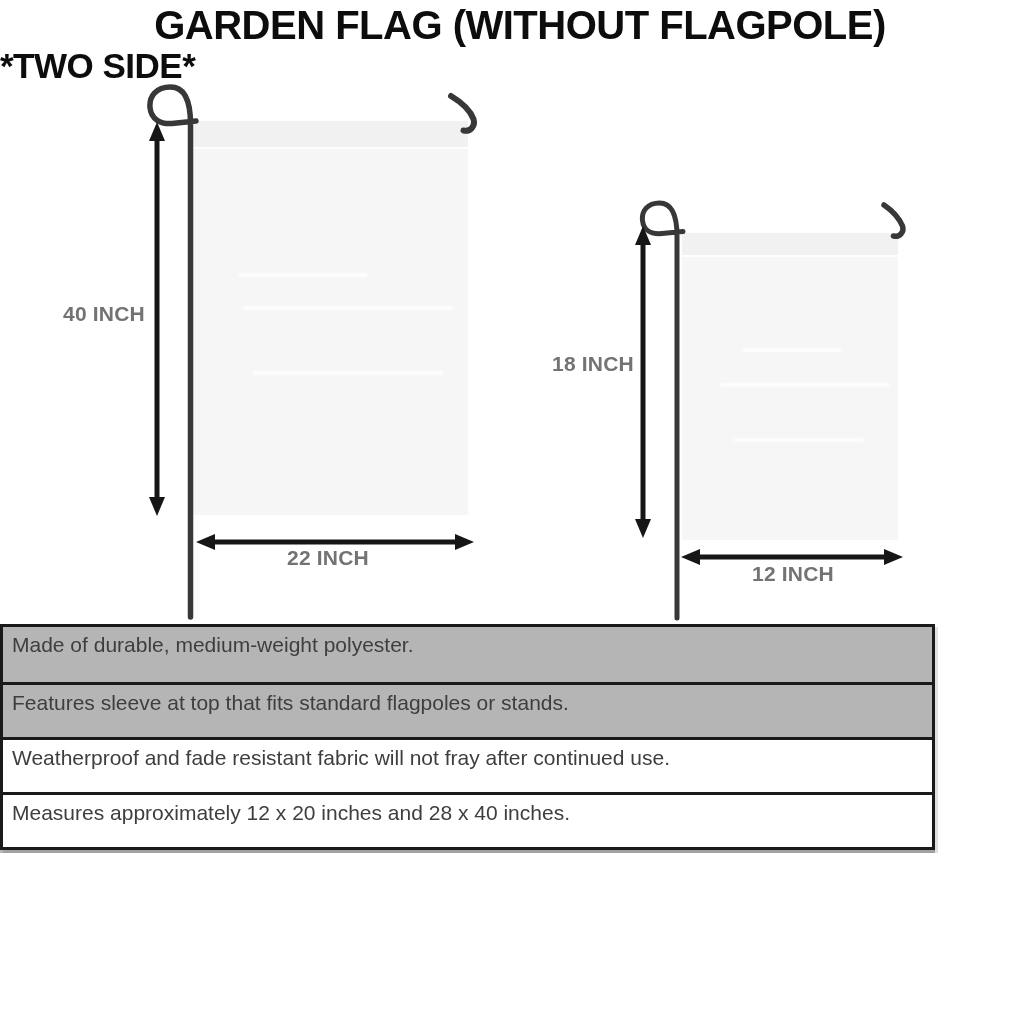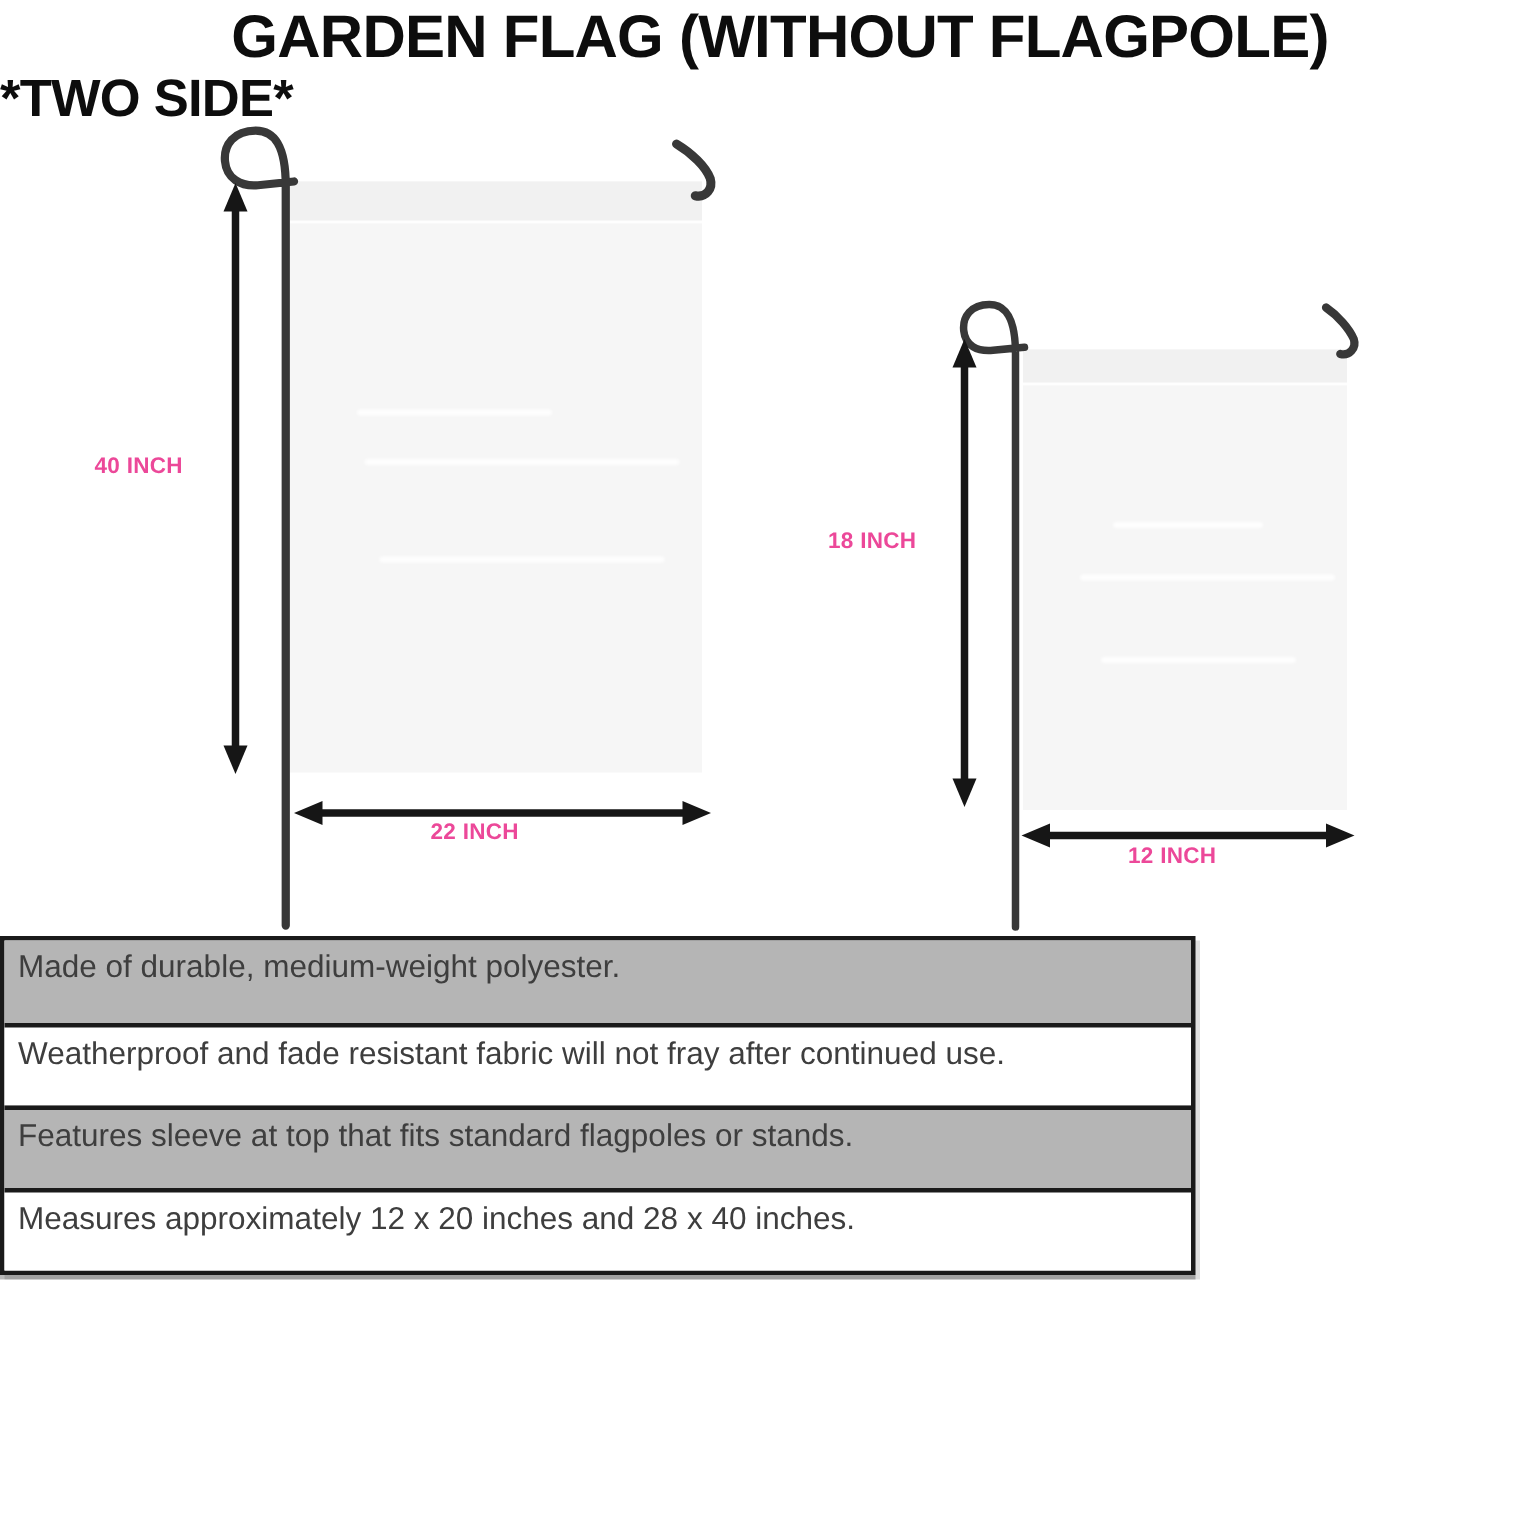--- a/index.html
+++ b/index.html
@@ -29,25 +29,25 @@
   .flag-small{left:682px;top:233px;width:216px;height:307px;}
   .sleeve{position:absolute;left:0;top:0;width:100%;background:var(--flag-sleeve);
     border-bottom:2px solid rgba(255,255,255,0.9);}
   .sleeve-large{height:28px;}
   .sleeve-small{height:24px;}
   .streak{position:absolute;background:rgba(255,255,255,0.85);border-radius:3px;filter:blur(1px);}
   
   svg.diagram{position:absolute;left:0;top:0;z-index:2;}
   
   .dim-label{
-    font-size:15px;font-weight:700;color:#ec4899;letter-spacing:0.2px;z-index:3;white-space:nowrap;
+    font-size:21px;font-weight:700;color:#737373;letter-spacing:0.2px;z-index:3;white-space:nowrap;
   }
   
   .feature-table{
-    left:0;top:624px;width:797px;z-index:3;
+    left:0;top:624px;width:935px;z-index:3;
     border:3px solid var(--table-border);
     box-shadow:0 3px 0 rgba(0,0,0,0.28), 3px 3px 0 rgba(0,0,0,0.12);
     background:var(--table-white-row);
   }
   .feature-row{
     height:55px;padding:6px 10px 0 9px;
     font-size:21px;font-weight:400;color:var(--table-text);
     background:var(--table-white-row);
   }
   .feature-row.shaded{background:var(--table-shaded-row);}
@@ -108,16 +108,16 @@
   </g>
 </svg>
 
 <div class="abs dim-label" style="left:63px;top:302px;">40 INCH</div>
 <div class="abs dim-label" style="left:287px;top:546px;">22 INCH</div>
 <div class="abs dim-label" style="left:552px;top:352px;">18 INCH</div>
 <div class="abs dim-label" style="left:752px;top:562px;">12 INCH</div>
 
 <div class="abs feature-table">
   <div class="feature-row shaded">Made of durable, medium-weight polyester.</div>
+  <div class="feature-row shaded">Features sleeve at top that fits standard flagpoles or stands.</div>
   <div class="feature-row">Weatherproof and fade resistant fabric will not fray after continued use.</div>
-  <div class="feature-row shaded">Features sleeve at top that fits standard flagpoles or stands.</div>
   <div class="feature-row">Measures approximately 12 x 20 inches and 28 x 40 inches.</div>
 </div>
 
 </body></html>

